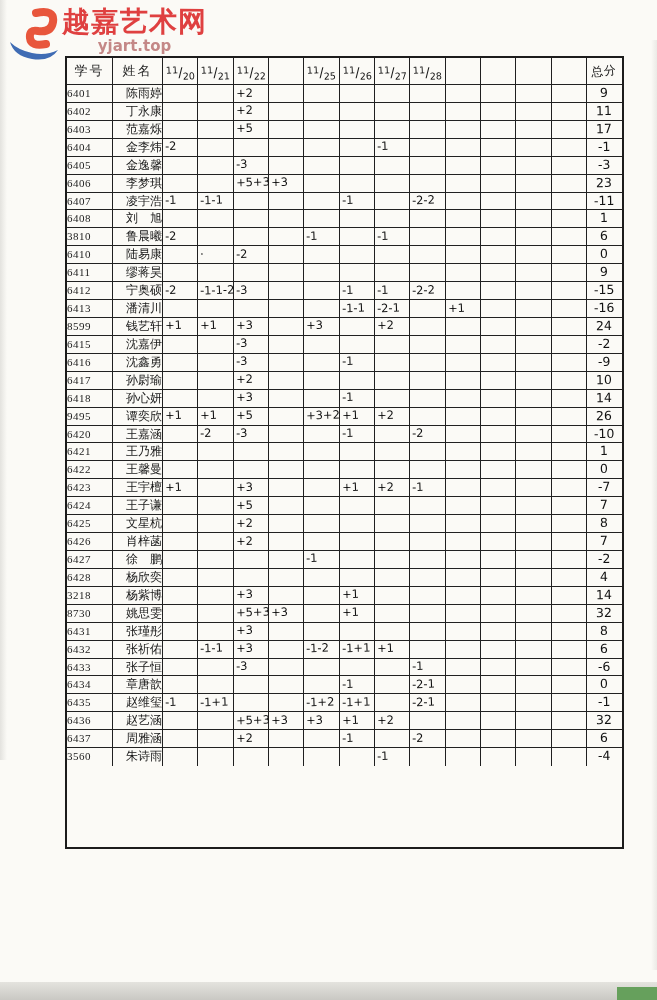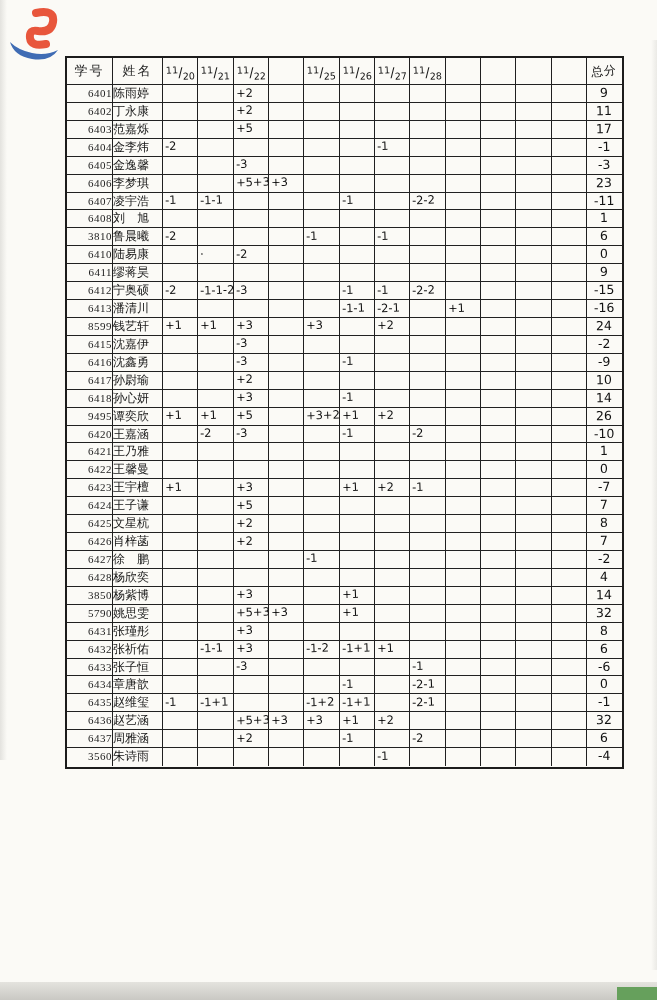--- a/index.html
+++ b/index.html
@@ -22,60 +22,64 @@
   .watermark{position:absolute;left:6px;top:4px;width:230px;height:58px;}
   .logo{position:absolute;left:2px;top:4px;}
   .wm-text{position:absolute;left:56px;top:2px;}
   .wm-name{font-size:28px;font-weight:bold;letter-spacing:1px;line-height:32px;
     font-family:"DejaVu Sans","Liberation Sans",sans-serif;}
   .wm-url{font-size:15px;font-weight:bold;text-align:center;line-height:16px;
     font-family:"DejaVu Sans","Liberation Sans",sans-serif;opacity:.75;}
 
   
   .grid-table{
-    position:absolute;left:65px;top:56px;width:559px;height:713px;
+    position:absolute;left:65px;top:56px;width:559px;height:793px;
     display:grid;box-sizing:border-box;
     grid-template-columns:46px 50px repeat(12,35.33px) 35px;
     grid-template-rows:27px repeat(38,17.93px);
     border:2px solid #1c1c1c;
     background:transparent;
   }
   .cell{border-right:1.5px solid #1f1f1f;border-bottom:1.5px solid #212121;
     box-sizing:border-box;position:relative;overflow:visible;}
   .cell.lastcol{border-right:none;}
   .cell.lastrow{border-bottom:none;}
   .hcell{display:flex;align-items:center;justify-content:center;}
   .hdr-print{font-family:"Liberation Serif","DejaVu Serif",serif;
     font-size:13px;color:#1d1d1d;letter-spacing:2px;}
   .hdr-date{font-family:"DejaVu Sans",sans-serif;color:#141414;transform:rotate(-3deg);white-space:nowrap;}
   .hdr-date .dn{font-size:9.5px;position:relative;top:-4px;}
   .hdr-date .ds{font-size:13px;}
   .hdr-date .dd{font-size:9.5px;position:relative;top:3px;}
   .hdr-total{font-family:"DejaVu Sans",sans-serif;font-size:12px;color:#141414;
     transform:rotate(-6deg);letter-spacing:1px;}
   .cell-id{font-family:"Liberation Serif","DejaVu Serif",serif;font-size:11px;
-    color:#1c1c1c;text-align:right;line-height:17px;letter-spacing:0.5px;}
+    color:#1c1c1c;text-align:left;line-height:17px;letter-spacing:0.5px;}
   .cell-name{font-family:"Liberation Serif","DejaVu Serif",serif;font-size:12px;
-    color:#171717;text-align:left;line-height:16.5px;white-space:nowrap;}
+    color:#171717;text-align:right;line-height:16.5px;white-space:nowrap;}
   .mark{font-family:"DejaVu Sans",sans-serif;font-size:11.5px;color:#121212;
     display:inline-block;transform:rotate(-2deg);position:relative;top:-2.5px;left:2px;
     white-space:nowrap;line-height:20px;z-index:2;}
   .cell-total{text-align:center;}
   .cell-total .mark{left:0;top:-2px;font-size:12.5px;transform:rotate(-1deg);}
 </style>
 </head>
 <body style="background: rgb(251, 250, 246);">
 
 <div class="page">
 
   <div class="watermark">
     <svg class="logo" width="52" height="54" viewBox="0 0 52 54">
       <path id="logo-blue" d="M2 34 Q6 48 24 51 Q42 54 50 42 Q38 48 24 45 Q10 42 2 34 Z" fill="#3f6cb4"></path>
       <path id="logo-orange" d="M28 5 Q47 1 45 14 Q43 25 30 23 Q21 21 22 30 Q23 39 38 36" fill="none" stroke-width="8" stroke-linecap="round" stroke="#e8563c"></path>
     </svg>
+    <div class="wm-text">
+      <div class="wm-name" style="color: rgb(223, 64, 64);">越嘉艺术网</div>
+      <div class="wm-url" style="color: rgb(178, 98, 98);">yjart.top</div>
+    </div>
   </div>
 
   <div class="grid-table" id="tbl">
       <div class="cell hcell">
         <span class="hdr-print">学号</span>
       </div>
       <div class="cell hcell">
         <span class="hdr-print">姓名</span>
       </div>
       <div class="cell hcell">
@@ -520,36 +524,36 @@
       <div class="cell cell-mark"></div>
       <div class="cell cell-mark"></div>
       <div class="cell cell-mark"></div>
       <div class="cell cell-mark"></div>
       <div class="cell cell-mark"></div>
       <div class="cell cell-mark"></div>
       <div class="cell cell-mark"></div>
       <div class="cell cell-mark"></div>
       <div class="cell cell-mark"></div>
       <div class="cell cell-total lastcol"><span class="mark">4</span></div>
-      <div class="cell cell-id">3850</div>
+      <div class="cell cell-id">3218</div>
       <div class="cell cell-name">杨紫博</div>
       <div class="cell cell-mark"></div>
       <div class="cell cell-mark"></div>
       <div class="cell cell-mark"><span class="mark">+3</span></div>
       <div class="cell cell-mark"></div>
       <div class="cell cell-mark"></div>
       <div class="cell cell-mark"><span class="mark">+1</span></div>
       <div class="cell cell-mark"></div>
       <div class="cell cell-mark"></div>
       <div class="cell cell-mark"></div>
       <div class="cell cell-mark"></div>
       <div class="cell cell-mark"></div>
       <div class="cell cell-mark"></div>
       <div class="cell cell-total lastcol"><span class="mark">14</span></div>
-      <div class="cell cell-id">5790</div>
+      <div class="cell cell-id">8730</div>
       <div class="cell cell-name">姚思雯</div>
       <div class="cell cell-mark"></div>
       <div class="cell cell-mark"></div>
       <div class="cell cell-mark"><span class="mark">+5+3</span></div>
       <div class="cell cell-mark"><span class="mark">+3</span></div>
       <div class="cell cell-mark"></div>
       <div class="cell cell-mark"><span class="mark">+1</span></div>
       <div class="cell cell-mark"></div>
       <div class="cell cell-mark"></div>
       <div class="cell cell-mark"></div>

